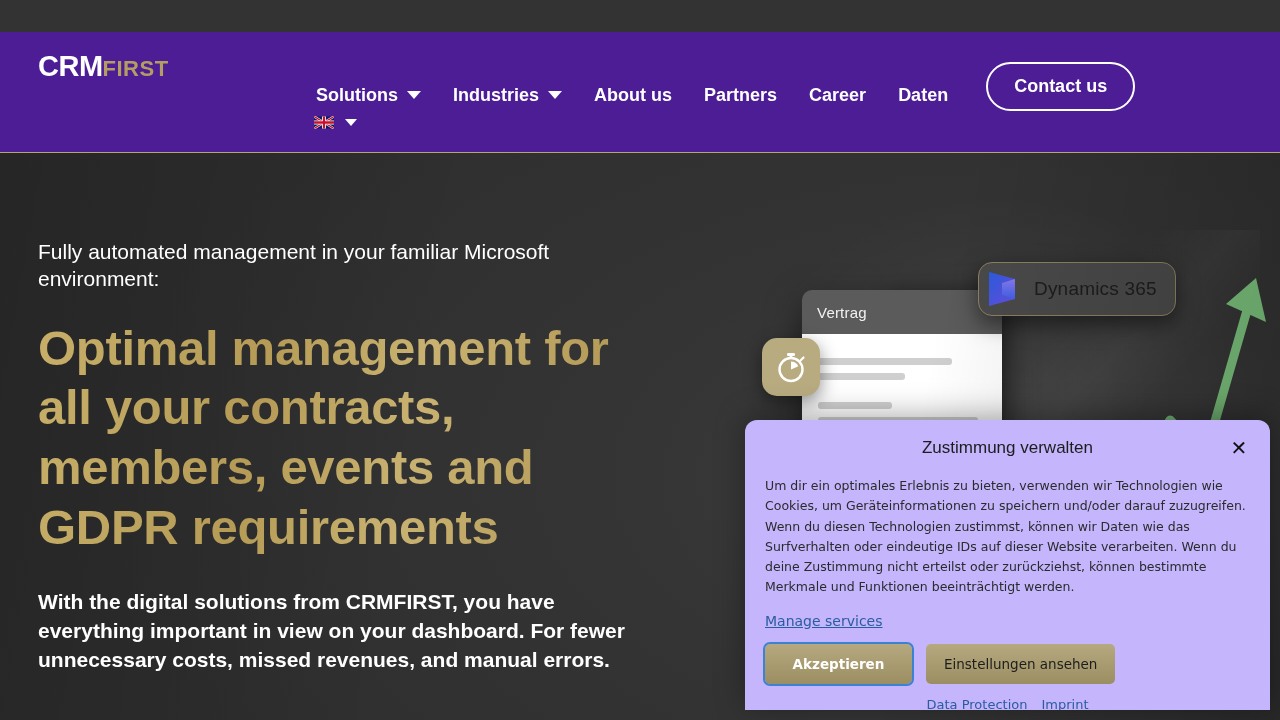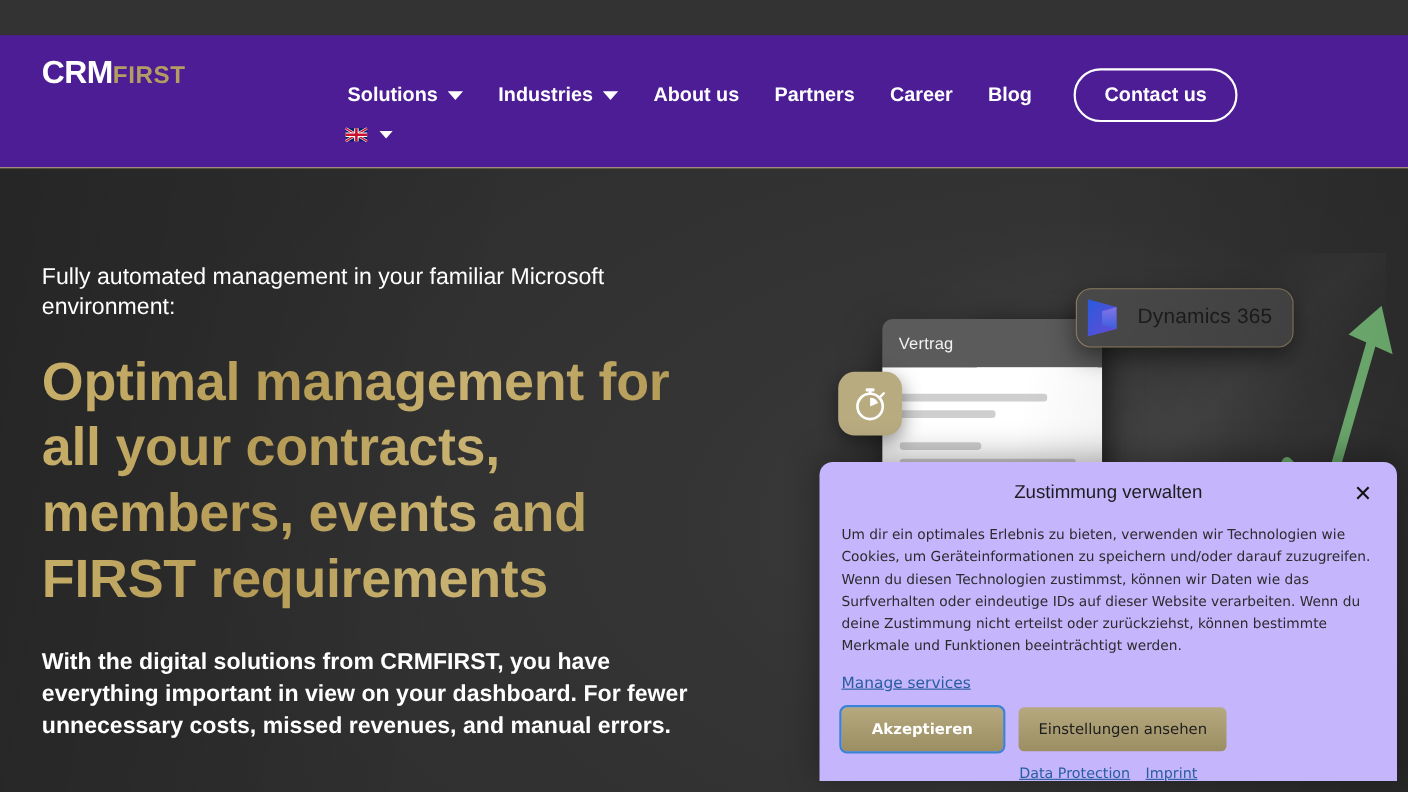--- a/index.html
+++ b/index.html
@@ -82,21 +82,21 @@
 
   
   .header {
     position: absolute; left: 0; top: 0; width: 1280px; height: 120px;
     background: #4c1d95; z-index: 40; margin-top: 32px;
   }
   .logo { position: absolute; left: 38px; top: 20px; font-weight: bold; font-size: 29px; line-height: 1; letter-spacing: -0.5px; }
   .logo .crm { color: #ffffff; }
   .logo .first { color: #b49d63; font-size: 22px; letter-spacing: .5px; }
 
-  .nav { position: absolute; left: 300px; top: 30px; display: flex; align-items: center; gap: 0; }
+  .nav { position: absolute; left: 300px; top: 30px; display: flex; align-items: flex-end; gap: 0; }
   .nav-item {
     color: #ffffff; font-size: 18px; font-weight: bold;
     display: flex; align-items: center; gap: 9px;
     padding: 0 16px; height: 32px; white-space: nowrap;
   }
   .caret { width: 0; height: 0; border-left: 7px solid transparent; border-right: 7px solid transparent; border-top: 8px solid #ffffff; }
   .contact-btn {
     margin-left: 22px; color: #fff; font-size: 18px; font-weight: bold;
     border: 2px solid #ffffff; border-radius: 28px; padding: 12px 26px;
     white-space: nowrap;
@@ -223,21 +223,21 @@
         <path d="M 2 3 L 28 10 L 28 30 L 2 37 Z" fill="url(#d1)"></path>
         <path d="M 15 14 L 28 10 L 28 30 L 15 26 Z" fill="url(#d2)" opacity="0.92"></path>
       </svg>
       <span class="dyn-label">Dynamics 365</span>
     </div>
   </div>
   <div class="hero-vignette"></div>
 
   <div class="hero-text">
     <div class="kicker">Fully automated management in your familiar Microsoft environment:</div>
-    <h1 class="headline">Optimal management for all your contracts, members, events and FIRST requirements</h1>
+    <h1 class="headline">Optimal management for all your contracts, members, events and GDPR requirements</h1>
     <p class="subcopy">With the digital solutions from CRMFIRST, you have everything important in view on your dashboard. For fewer unnecessary costs, missed revenues, and manual errors.</p>
   </div>
 
   <div class="announce">
     <div class="announce-text">The new proCONTRACTS - available now!</div>
     <div class="announce-close">✕</div>
   </div>
   <div class="gold-bar"></div>
 
   <div class="header">
@@ -257,21 +257,21 @@
       <div class="nav-item">
         <span>About us</span>
       </div>
       <div class="nav-item">
         <span>Partners</span>
       </div>
       <div class="nav-item">
         <span>Career</span>
       </div>
       <div class="nav-item">
-        <span>Blog</span>
+        <span>Daten</span>
       </div>
       <div class="contact-btn">Contact us</div>
     </div>
 
     <div class="lang">
       <svg class="flag" viewBox="0 0 60 36">
         <rect width="60" height="36" fill="#012169"></rect>
         <path d="M0,0 L60,36 M60,0 L0,36" stroke="#ffffff" stroke-width="7"></path>
         <path d="M0,0 L60,36 M60,0 L0,36" stroke="#C8102E" stroke-width="4"></path>
         <path d="M30,0 V36 M0,18 H60" stroke="#ffffff" stroke-width="12"></path>

